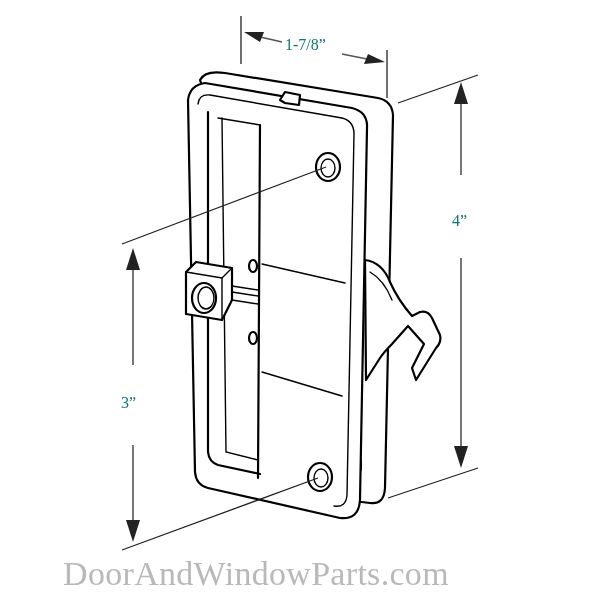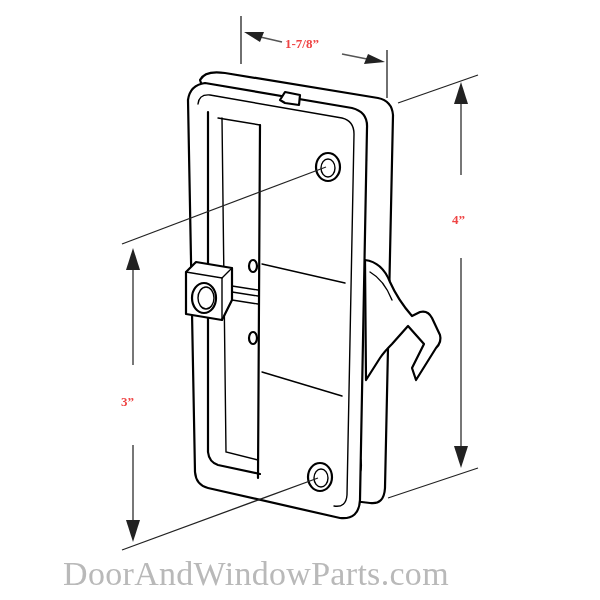--- a/index.html
+++ b/index.html
@@ -1,18 +1,18 @@
 <!DOCTYPE html>
 <html><head>
 <meta charset="utf-8">
 <style>
   html, body { margin: 0; padding: 0; background: #ffffff; }
   body { width: 600px; height: 600px; position: relative; overflow: hidden; font-family: "Liberation Serif", serif; }
   #drawing { position: absolute; left: 0; top: 0; width: 600px; height: 600px; }
-  .dim-label { position: absolute; font-family: "Liberation Serif", serif; font-weight: bold; color: #ef4444; font-size: 13px; line-height: 1; white-space: nowrap; }
+  .dim-label { position: absolute; font-family: "Liberation Serif", serif; font-weight: normal; color: #0f766e; font-size: 16px; line-height: 1; white-space: nowrap; }
   #dim-width { left: 285px; top: 37px; }
   #dim-height { left: 452px; top: 213px; }
   #dim-hole { left: 121px; top: 395px; }
   #watermark { position: absolute; left: 0; width: 512px; top: 557px; text-align: center; font-family: "Liberation Serif", serif; font-size: 34px; color: #b9b9b9; letter-spacing: 0.3px; line-height: 1; }
   .ln { fill: none; stroke: #000; stroke-width: 2.2; stroke-linejoin: round; stroke-linecap: round; }
   .ln-thin { fill: none; stroke: #000; stroke-width: 1.4; stroke-linecap: round; }
   .dimline { fill: none; stroke: #555; stroke-width: 1.6; }
   .extline { fill: none; stroke: #222; stroke-width: 1.3; }
   .arrow { fill: #222; }
   .face { fill: #fff; stroke: #000; stroke-width: 2.2; stroke-linejoin: round; }

